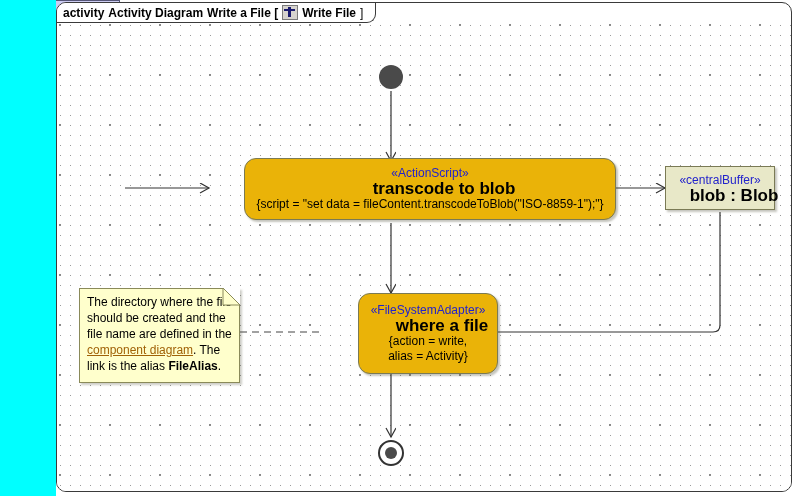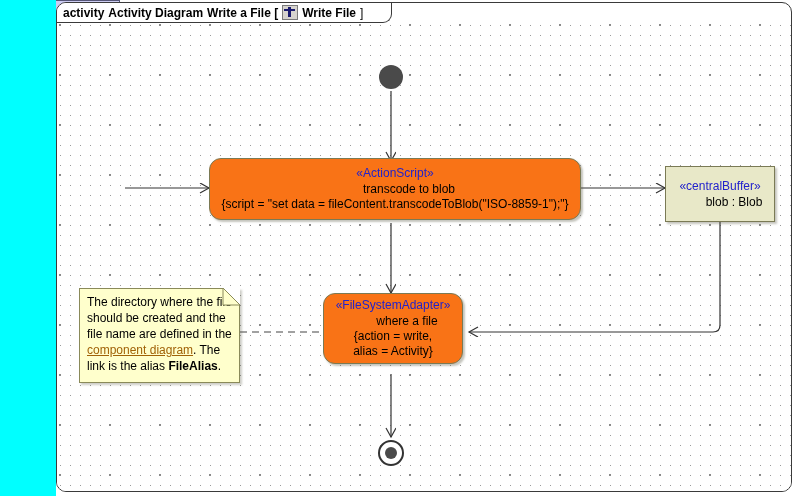--- a/index.html
+++ b/index.html
@@ -57,21 +57,21 @@
     background-size: 50px 50px;
     background-position: 2px 1px;
     pointer-events: none;
   }
 
   
   .frame-title {
     position: absolute;
     left: 0; top: 0;
     height: 20px;
-    padding: 0 28px 0 6px;
+    padding: 0 12px 0 6px;
     display: flex;
     align-items: center;
     gap: 4px;
     background: #ffffff;
     border-right: 1px solid #3a3a3a;
     border-bottom: 1px solid #3a3a3a;
     border-bottom-right-radius: 9px;
     font-size: 12px;
     color: #000000;
     white-space: nowrap;
@@ -105,40 +105,41 @@
     background: #1a1a6e;
   }
 
   
   .node {
     position: absolute;
     box-sizing: border-box;
     z-index: 4;
   }
   .action {
-    background: #f97316;
+    background: #eab308;
     border: 1px solid #7a7a55;
     border-radius: 12px;
     box-shadow: 2px 2px 2px rgba(90,90,70,0.35);
     text-align: center;
     color: #000000;
     display: flex;
     flex-direction: column;
     justify-content: center;
     align-items: center;
+    margin-left: 35px;
   }
   .stereo {
     color: #2222cc;
     font-size: 12px;
     line-height: 15px;
     white-space: nowrap;
   }
   .nodename {
-    font-weight: normal;
-    font-size: 12px;
+    font-weight: bold;
+    font-size: 17px;
     line-height: 16px;
     white-space: nowrap;
     padding-left: 28px;
   }
   .props {
     font-size: 12px;
     line-height: 15px;
     white-space: nowrap;
   }
 
@@ -277,26 +278,26 @@
   </svg>
 
   <div class="initial-node" style="left:322px; top:62px;"></div>
 
   <div class="node action" style="left:152px; top:155px; width:372px; height:62px;">
     <div class="stereo">«ActionScript»</div>
     <div class="nodename">transcode to blob</div>
     <div class="props">{script = "set data = fileContent.transcodeToBlob("ISO-8859-1");"}</div>
   </div>
 
-  <div class="node buffer" style="left:608px; top:163px; width:110px; height:56px;">
+  <div class="node buffer" style="left:608px; top:163px; width:110px; height:44px;">
     <div class="stereo">«centralBuffer»</div>
     <div class="nodename">blob : Blob</div>
   </div>
 
-  <div class="node action" style="left:266px; top:290px; width:140px; height:71px;">
+  <div class="node action" style="left:266px; top:290px; width:140px; height:81px;">
     <div class="stereo">«FileSystemAdapter»</div>
     <div class="nodename">where a file</div>
     <div class="props">{action = write,</div>
     <div class="props">alias = Activity}</div>
   </div>
 
   <div class="note" style="left:22px; top:285px; width:161px; height:95px;">
     <span>The directory where the file should be created and the file name are defined in the </span><a class="link" href="#">component diagram</a><span>. The link is the alias </span><span class="b">FileAlias</span><span>.</span>
     <span class="fold"></span>
     <svg class="fold-line" viewBox="0 0 24 24">

